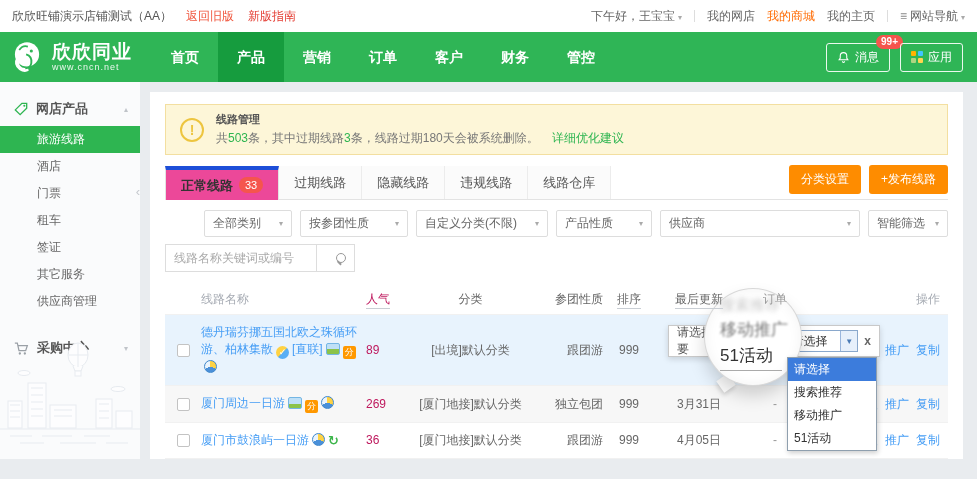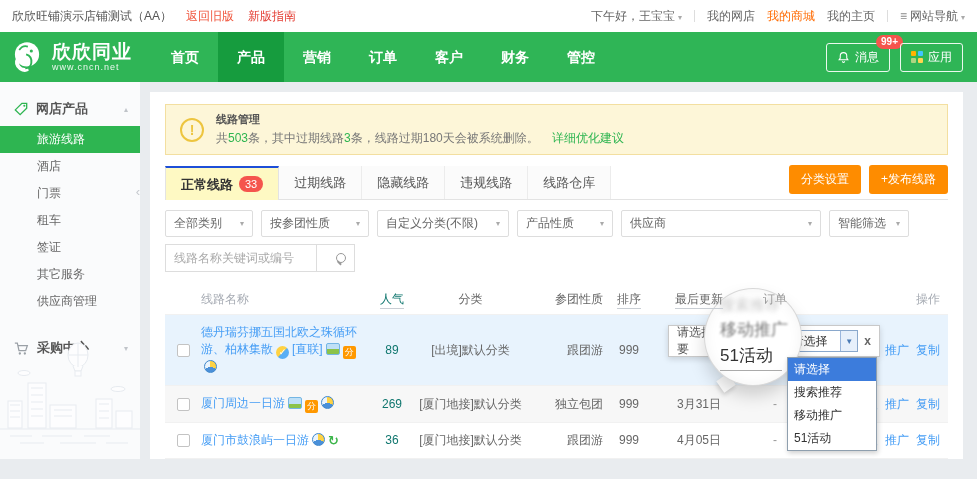--- a/index.html
+++ b/index.html
@@ -53,47 +53,47 @@
   .notice { background:#fdf6d8; border:1px solid #f3dfa0; padding:7px 14px; display:flex; gap:12px; align-items:center; }
   .warn-circle { flex:0 0 24px; width:24px; height:24px; border:2px solid #edc53f; border-radius:50%; color:#edc53f; font-weight:bold; text-align:center; line-height:20px; font-size:14px; }
   .notice-title { font-size:11px; font-weight:bold; color:#555; margin-bottom:3px; }
   .notice-text { color:#777; }
   .num-green { color:#2eb551; }
   .notice-link { color:#2eb551; margin-left:10px; }
 
   
   .tabs-row { margin-top:10px; display:flex; align-items:flex-end; border-bottom:1px solid #e3e3e3; }
   .tab { padding:0 15px; height:33px; line-height:33px; font-size:13px; color:#555; background:#fbfbfb; border-right:1px solid #ececec; cursor:pointer; display:flex; align-items:center; gap:6px; }
-  .tab.active { background:#fef9c3; border-top:2px solid #1d4ed8; border-left:1px solid #e3e3e3; border-right:1px solid #e3e3e3; font-weight:bold; color:#333; height:34px; margin-bottom:-1px; }
+  .tab.active { background:#ec4899; border-top:4px solid #1d4ed8; border-left:1px solid #e3e3e3; border-right:1px solid #e3e3e3; font-weight:bold; color:#333; height:34px; margin-bottom:-1px; }
   .tab-badge { background:#f5554d; color:#fff; border-radius:9px; font-size:11px; padding:0 6px; height:16px; line-height:16px; font-weight:normal; }
   .tab-actions { margin-left:auto; display:flex; gap:8px; padding-bottom:5px; }
   .btn-orange { background:#fe8c00; color:#fff; font-size:12px; padding:6px 12px; border-radius:3px; border:none; cursor:pointer; }
 
   
-  .filters-row { margin-top:10px; display:flex; gap:8px; }
+  .filters-row { margin-top:10px; display:flex; gap:8px;justify-content:flex-end; }
   .fselect { height:27px; border:1px solid #ddd; border-radius:2px; display:flex; align-items:center; justify-content:space-between; padding:0 8px; color:#666; background:#fff; cursor:pointer; }
   .search-row { margin-top:7px; display:flex; }
   .search-input { width:152px; height:28px; border:1px solid #ddd; padding:0 8px; font-size:12px; color:#555; outline:none; }
   .search-input::placeholder { color:#aaa; }
   .search-btn { width:38px; height:28px; border:1px solid #ddd; border-left:none; background:#fff; display:flex; align-items:center; justify-content:center; cursor:pointer; }
   .mag { position:relative; width:11px; height:11px; }
   .mag::before { content:''; position:absolute; width:8px; height:8px; border:1.5px solid #999; border-radius:50%; }
   .mag::after { content:''; position:absolute; width:5px; height:1.5px; background:#999; transform:rotate(45deg); left:7px; top:9px; }
 
   
   .table { margin-top:12px; position:relative; }
   .thead { display:flex; height:30px; align-items:center; color:#a6abb3; position:relative; z-index:36; }
   .hlabel.sortable { border-bottom:1px solid #c9ced4; padding-bottom:2px; cursor:pointer; }
   .trow { display:flex; align-items:center; border-top:1px solid #f1f1f1; padding:9px 0; min-height:36px; }
   .trow.hl { background:#e8f3fd; }
   .trow.alt { background:#f7f7f7; }
   .cell { line-height:17px; }
   .col-check { width:36px; text-align:center; }
   .col-name  { width:165px; text-align:left; }
-  .col-pop   { width:52px; text-align:center; color:#0f766e; }
+  .col-pop   { width:52px; color:#be185d; }
   .col-cat   { width:105px; text-align:center; color:#666; }
   .col-group { width:80px; text-align:right; color:#666; }
   .col-sort  { width:52px; text-align:center; color:#666; }
   .col-upd   { width:88px; text-align:center; color:#666; }
   .col-ord   { width:64px; text-align:center; color:#999; }
   .col-act   { flex:1; text-align:right; padding-right:8px; }
   .checkbox { display:inline-block; width:13px; height:13px; border:1px solid #c3c3c3; border-radius:2px; background:#fff; vertical-align:middle; cursor:pointer; }
   .row-link { color:#459df5; }
   .alink { color:#459df5; margin-left:7px; }
   

